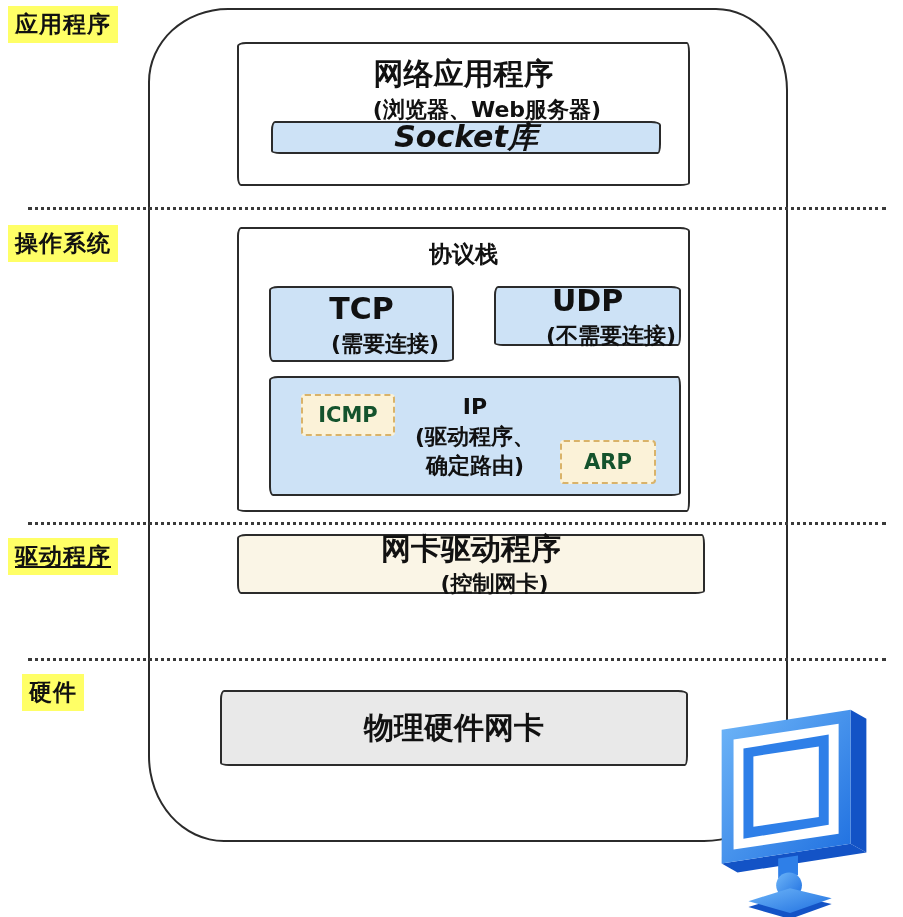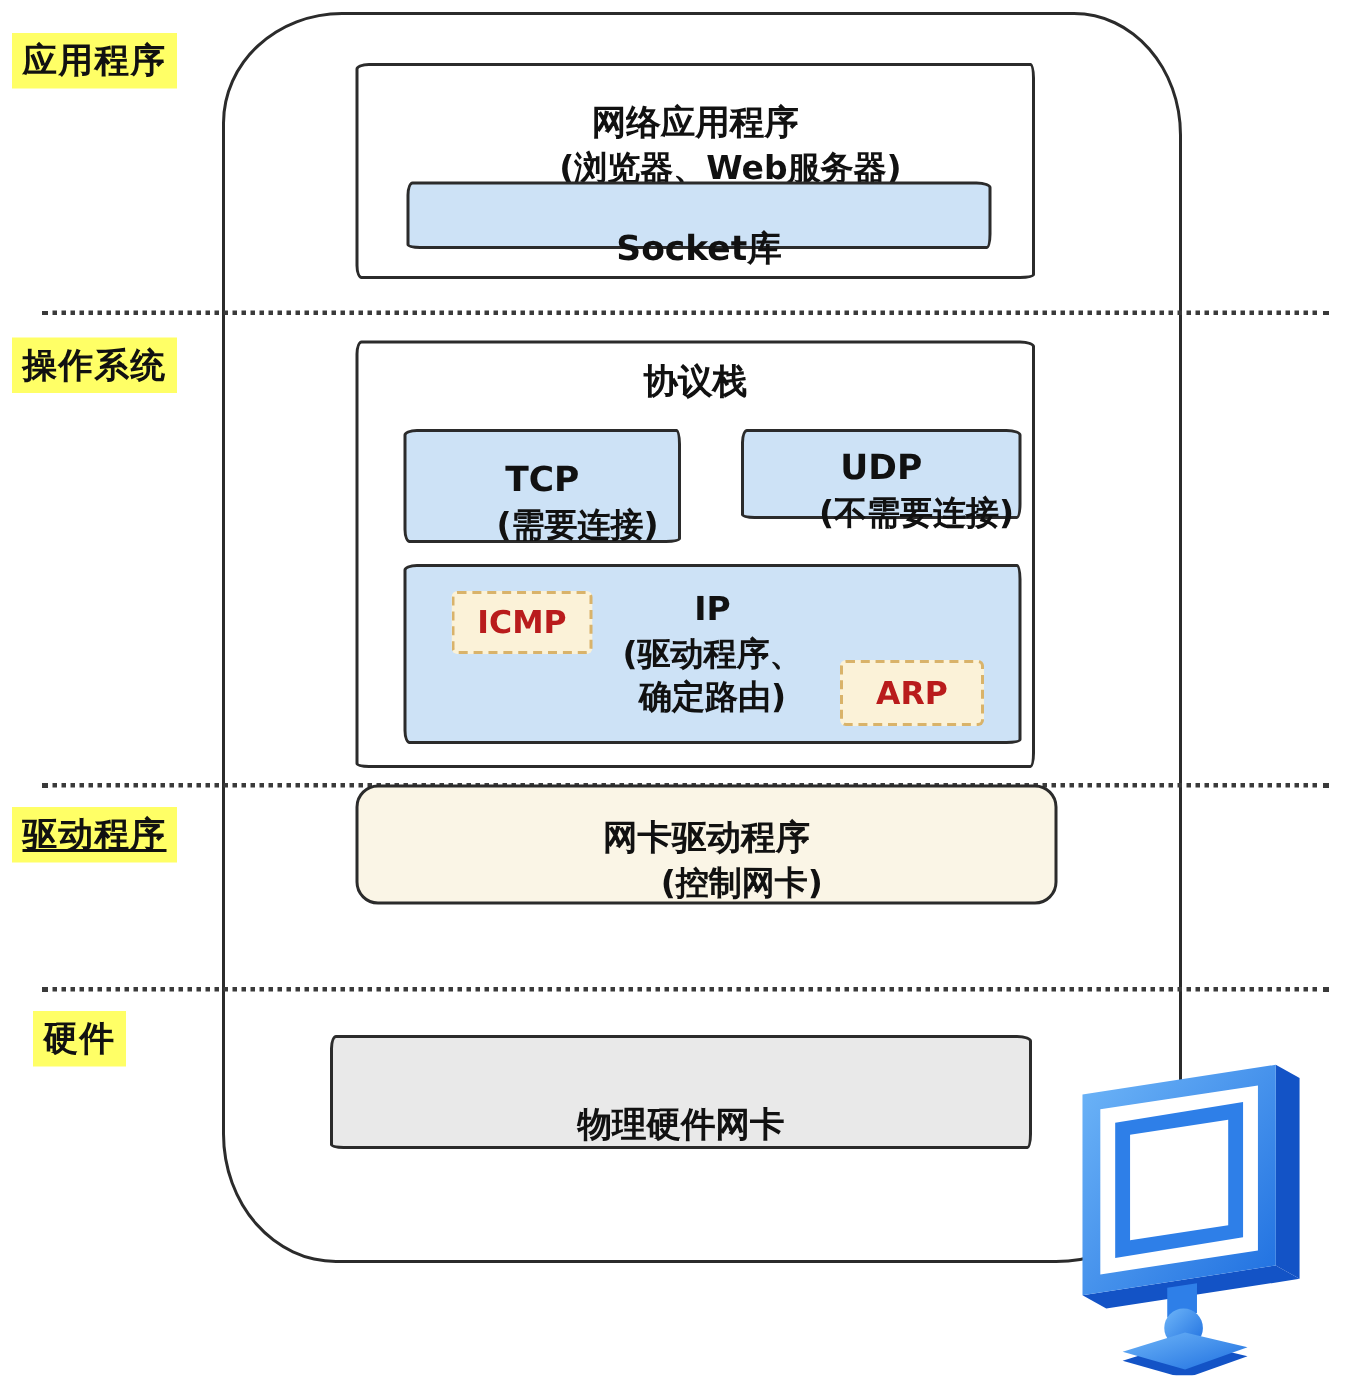--- a/index.html
+++ b/index.html
@@ -59,30 +59,30 @@
   .gray   { background: #E9E9E9; }
 
   .center-col {
     display: flex;
     flex-direction: column;
     align-items: center;
     justify-content: center;
     text-align: center;
     height: 100%;
   }
-  .t-title { font-size: 23px; font-weight: 700; line-height: 1.35; margin-top: 23px; }
+  .t-title { font-size: 30px; font-weight: 700; line-height: 1.35; }
   .t-sub   { font-size: 22px; font-weight: 700; line-height: 1.35; padding-left: 47px; }
 
   
   .app-box { left: 237px; top: 42px; width: 453px; height: 144px; }
   .app-box .titles { margin-top: 10px; text-align: center; }
   .socket-box {
     position: absolute;
     left: 32px; top: 77px;
-    width: 390px; height: 45px;
+    width: 390px; height: 33px; font-style: italic;
   }
 
   
   .stack-box { left: 237px; top: 227px; width: 453px; height: 285px; }
   .stack-title { text-align: center; margin-top: 10px; font-size: 23px; font-weight: 700; }
   .tcp-box { left: 30px; top: 57px; width: 185px; height: 76px; }
   .udp-box { left: 255px; top: 57px; width: 187px; height: 60px; }
   .ip-box  { left: 30px; top: 147px; width: 412px; height: 120px; }
   .ip-text {
     position: absolute;
@@ -93,46 +93,46 @@
   .dashed-box {
     position: absolute;
     border: 2.5px dashed #D9B36A;
     background: #FBF2D8;
     box-sizing: border-box;
     display: flex;
     align-items: center;
     justify-content: center;
     font-size: 21px;
     font-weight: 700;
-    color: #b91c1c;
+    color: #14532d;
     border-radius: 4px;
   }
   .icmp-box { left: 30px; top: 16px; width: 94px; height: 42px; }
   .arp-box  { left: 289px; top: 62px; width: 96px; height: 44px; }
 
   
-  .driver-box { left: 237px; top: 523px; width: 468px; height: 80px; border-radius: 15px; }
+  .driver-box { left: 237px; top: 534px; width: 468px; height: 60px; }
 
   
   .hardware-box { left: 220px; top: 690px; width: 468px; height: 76px; }
 
   
   .monitor-icon {
     position: absolute;
     left: 696px; top: 690px;
     width: 200px; height: 228px;
     z-index: 6;
   }
 </style>
 </head>
 <body>
 
 <div class="canvas">
 
-  <div class="layer-label" style="left:8px; top:22px;">应用程序</div>
+  <div class="layer-label" style="left:8px; top:6px;">应用程序</div>
   <div class="layer-label" style="left:8px; top:225px;text-align:center;">操作系统</div>
   <div class="layer-label" style="left:8px; top:538px;text-decoration:underline;">驱动程序</div>
   <div class="layer-label" style="left:22px; top:674px;">硬件</div>
 
   <div class="dotted-line" style="top:207px;"></div>
   <div class="dotted-line" style="top:522px;"></div>
   <div class="dotted-line" style="top:658px;"></div>
 
   <div class="outer-shell"></div>
 

